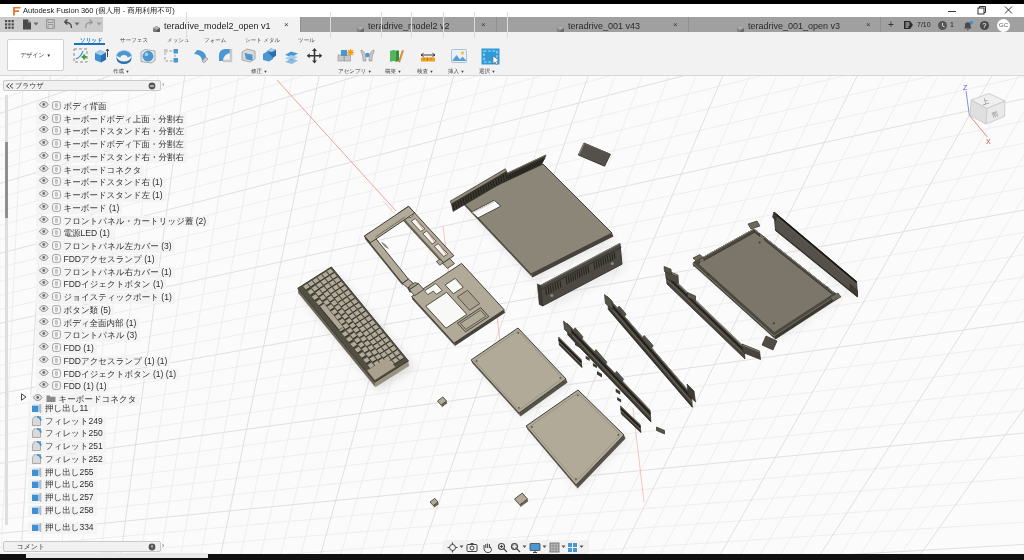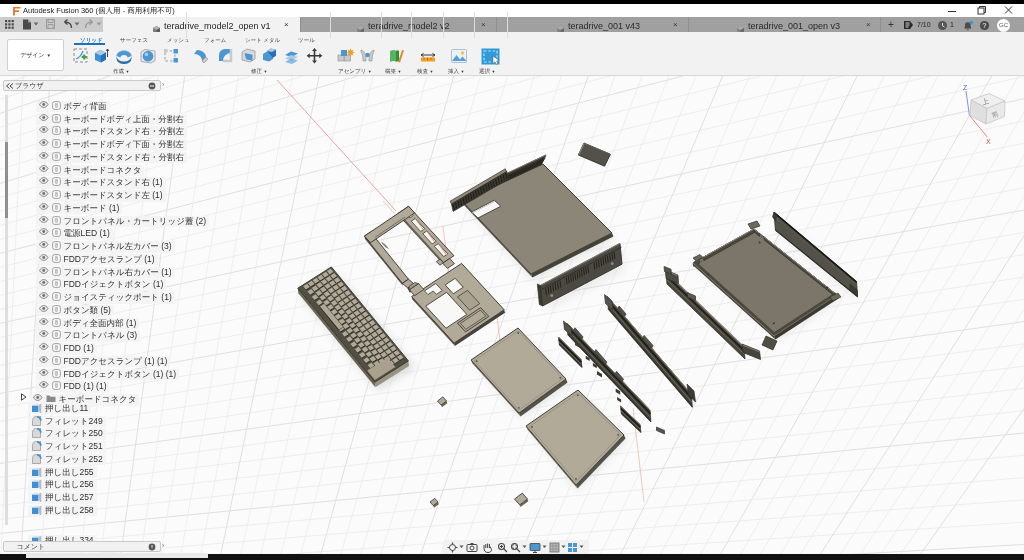--- a/index.html
+++ b/index.html
@@ -1311,21 +1311,21 @@
       <span class="ico">
         <svg width="11" height="11" viewBox="0 0 11 11">
           <rect x="1" y="2.5" width="6.5" height="6.5" fill="#3f8fd2"></rect>
           <path d="M7.5 2.5 l2 -1.2 v6.5 l-2 1.2z" fill="#9fc6e8"></path>
           <path d="M1 2.5 l2-1.2h6.5l-2 1.2z" fill="#cfe3f4"></path>
           <rect x="8.7" y="1" width="1.6" height="9" fill="#b9b9b9"></rect>
         </svg>
       </span>
       <span class="btxt">押し出し258</span>
     </span></div>
-<div class="brow" style="top:532px;left:28px"><span class="pill">
+<div class="brow" style="top:519px;left:28px"><span class="pill">
       <span class="ico">
         <svg width="11" height="11" viewBox="0 0 11 11">
           <rect x="1" y="2.5" width="6.5" height="6.5" fill="#3f8fd2"></rect>
           <path d="M7.5 2.5 l2 -1.2 v6.5 l-2 1.2z" fill="#9fc6e8"></path>
           <path d="M1 2.5 l2-1.2h6.5l-2 1.2z" fill="#cfe3f4"></path>
           <rect x="8.7" y="1" width="1.6" height="9" fill="#b9b9b9"></rect>
         </svg>
       </span>
       <span class="btxt">押し出し334</span>
     </span></div>

